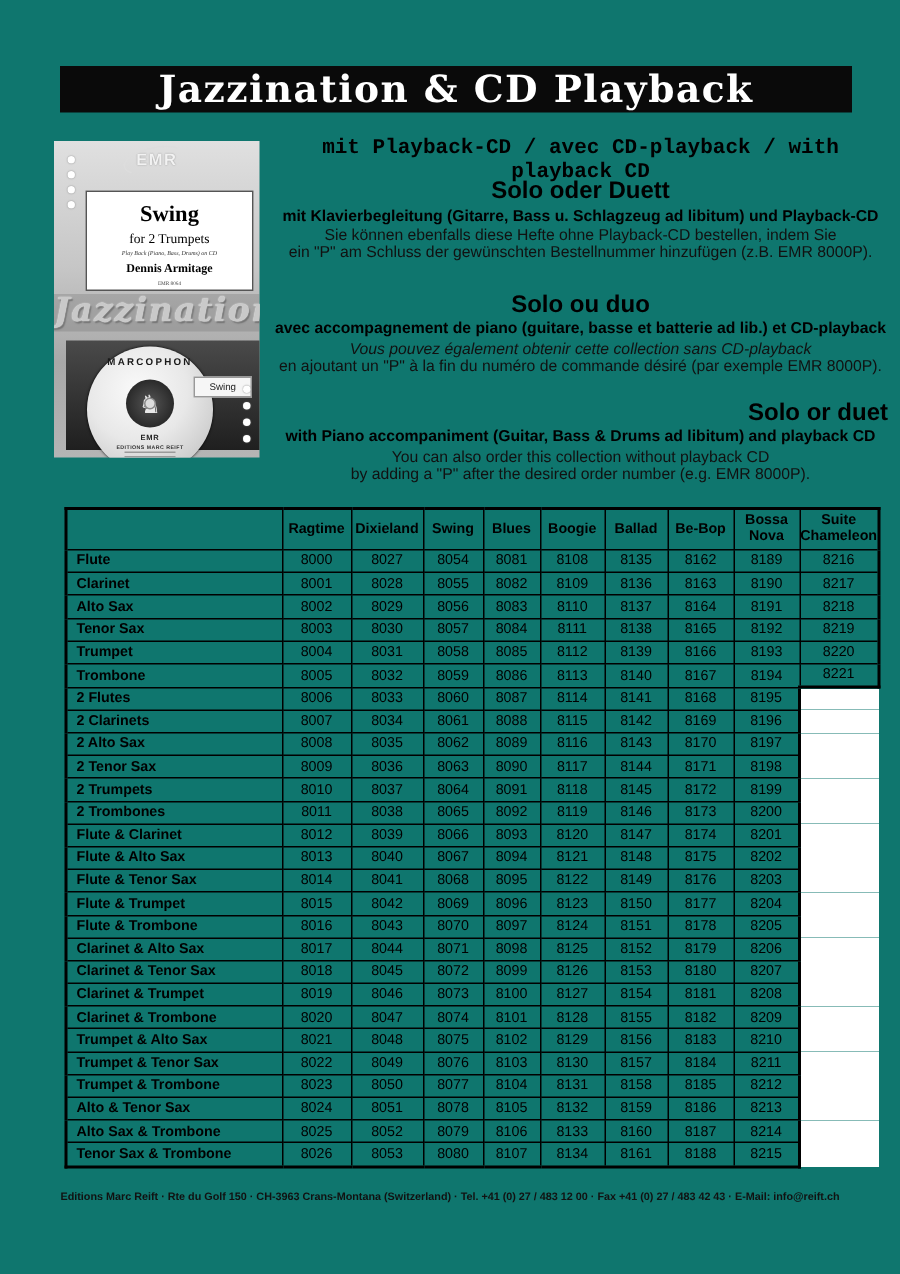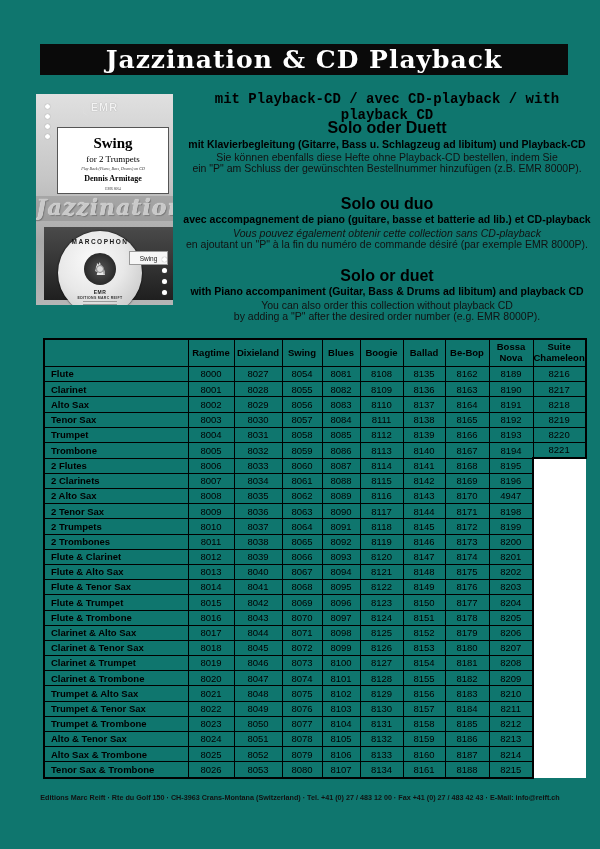--- a/index.html
+++ b/index.html
@@ -134,21 +134,21 @@
   <div class="rcol sec-heading" style="top:119px;">Solo oder Duett</div>
   <div class="rcol sec-sub" style="top:138px;">mit Klavierbegleitung (Gitarre, Bass u. Schlagzeug ad libitum) und Playback-CD</div>
   <div class="rcol sec-line" style="top:151px;">Sie können ebenfalls diese Hefte ohne Playback-CD bestellen, indem Sie</div>
   <div class="rcol sec-line" style="top:162px;">ein "P" am Schluss der gewünschten Bestellnummer hinzufügen (z.B. EMR 8000P).</div>
 
   <div class="rcol sec-heading" style="top:195px;">Solo ou duo</div>
   <div class="rcol sec-sub" style="top:213px;">avec accompagnement de piano (guitare, basse et batterie ad lib.) et CD-playback</div>
   <div class="rcol sec-line" style="top:227px;font-style:italic;">Vous pouvez également obtenir cette collection sans CD-playback</div>
   <div class="rcol sec-line" style="top:238px;">en ajoutant un "P" à la fin du numéro de commande désiré (par exemple EMR 8000P).</div>
 
-  <div class="rcol sec-heading" style="top:267px;">Solo or duet</div>
+  <div class="rcol sec-heading" style="top:267px;text-align:right;">Solo or duet</div>
   <div class="rcol sec-sub" style="top:285px;">with Piano accompaniment (Guitar, Bass &amp; Drums ad libitum) and playback CD</div>
   <div class="rcol sec-line" style="top:299px;">You can also order this collection without playback CD</div>
   <div class="rcol sec-line" style="top:310px;">by adding a "P" after the desired order number (e.g. EMR 8000P).</div>
 
   <table class="order-table" id="order-table">
       <colgroup>
         <col style="width: 144px;">
         <col style="width: 46px;">
         <col style="width: 48px;">
         <col style="width: 40px;">
@@ -274,21 +274,21 @@
         </tr>
         <tr>
           <td class="name">2 Alto Sax</td>
           <td>8008</td>
           <td>8035</td>
           <td>8062</td>
           <td>8089</td>
           <td>8116</td>
           <td>8143</td>
           <td>8170</td>
-          <td class="edge">4947</td>
+          <td class="edge">8197</td>
           <td class="absent"></td>
         </tr>
         <tr>
           <td class="name">2 Tenor Sax</td>
           <td>8009</td>
           <td>8036</td>
           <td>8063</td>
           <td>8090</td>
           <td>8117</td>
           <td>8144</td>

